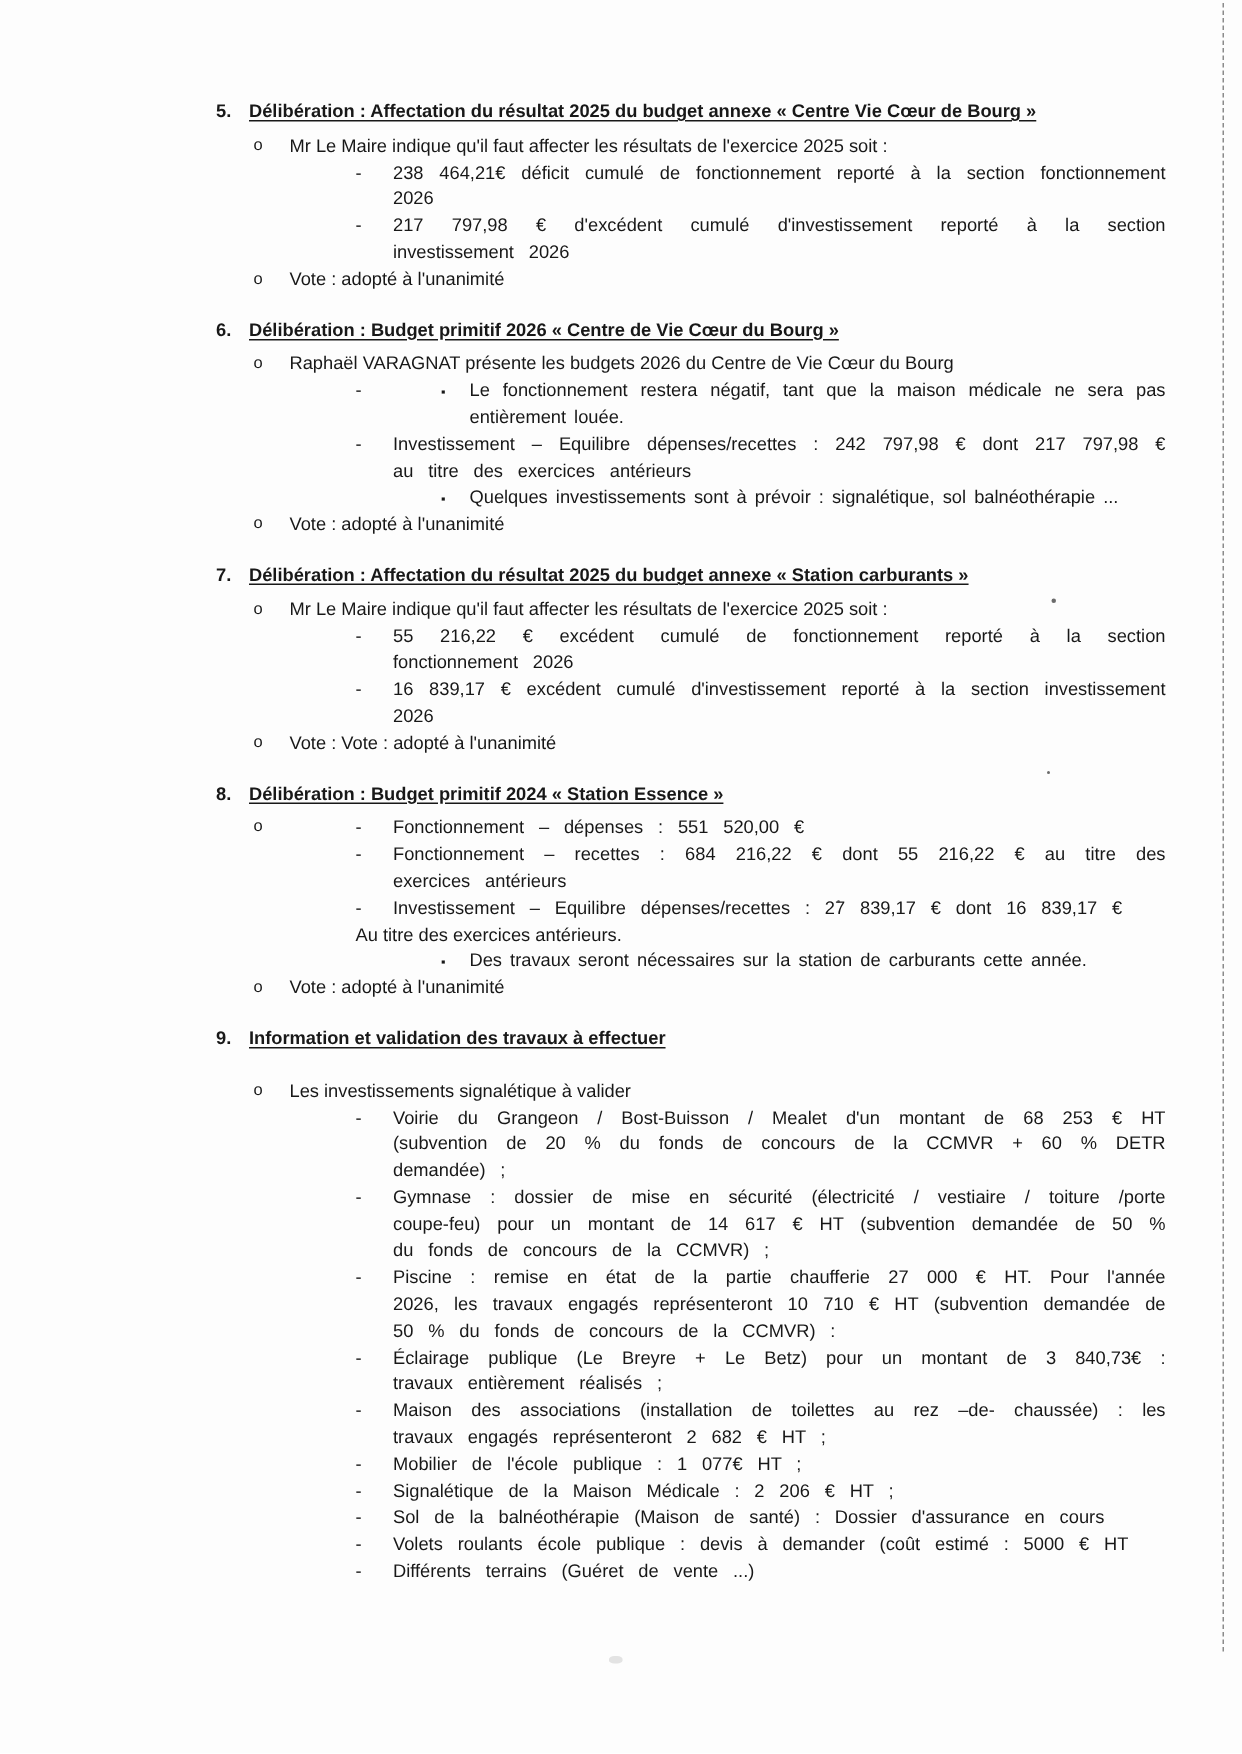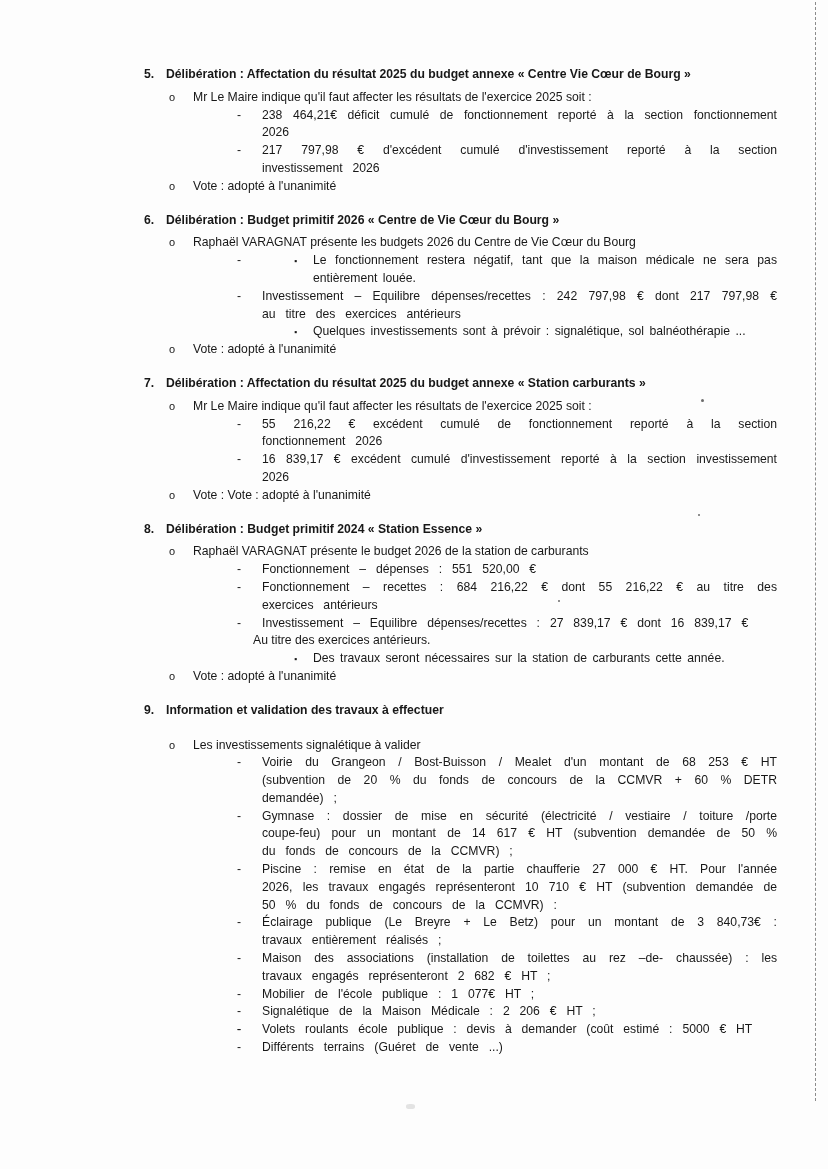--- a/index.html
+++ b/index.html
@@ -6,27 +6,27 @@
   .page {
     position:relative; width:828px; height:1169px;
     background:#fdfdfd; overflow:hidden;
     font-family:"Liberation Sans", "DejaVu Sans", sans-serif;
     font-size:12.2px; line-height:17.8px; color:#1d1d1d;
   }
   .content { position:absolute; left:0; top:66px; right:0; filter:blur(0.22px) contrast(1.05); }
   .item { margin:0 0 16px 0; }
   .item-head { position:relative; padding-left:166px; padding-right:30px; font-weight:700; margin-bottom:5px; white-space:nowrap; }
   .item-head .num { position:absolute; left:144px; top:0; }
-  .head-text { text-underline-offset:2px;margin-top:12px; }
+  .head-text { text-decoration:underline; text-underline-offset:2px;margin-top:12px; }
   .gap { margin-bottom:17px; }
   .line { position:relative; }
   .b2 { padding-left:193px; padding-right:51px; }
   .b3 { padding-left:262px; padding-right:51px; text-align:justify; word-spacing:6.5px; }
   .b4 { padding-left:313px; padding-right:51px; text-align:justify; word-spacing:2px; }
-  .cont { padding-left:237px; padding-right:51px;margin-left:16px; }
+  .cont { padding-left:237px; padding-right:51px; }
   .blt { position:absolute; top:0; }
   .b2 > .blt { left:169px; font-size:11px; }
   .b3 > .blt { left:237px; }
   .b4 > .blt { left:294px; font-size:8.5px; top:1px; }
   .scan-line { position:absolute; left:815px; top:2px; height:1099px; width:0; border-left:1.3px dashed rgba(45,45,45,.55); }
   .speck { position:absolute; width:3px; height:3px; border-radius:50%; background:#3a3a3a; opacity:.75; }
   .speck.s1 { left:558px; top:600px; width:2px; height:2px; }
   .speck.s2 { left:701px; top:399px; }
   .speck.s3 { left:698px; top:514px; width:2px; height:2px; }
   .speck.s4 { left:406px; top:1104px; width:9px; height:5px; background:#c9c9c9; opacity:.5; border-radius:40%; }
@@ -54,39 +54,39 @@
       </section>
       <section class="item">
         <div class="item-head"><span class="num">7.</span><span class="head-text">Délibération : Affectation du résultat 2025 du budget annexe « Station carburants »</span></div>
         <div class="line b2"><span class="blt">o</span><span>Mr Le Maire indique qu'il faut affecter les résultats de l'exercice 2025 soit :</span></div>
         <div class="line b3"><span class="blt">-</span><span>55 216,22 € excédent cumulé de fonctionnement reporté à la section fonctionnement 2026</span></div>
         <div class="line b3"><span class="blt">-</span><span>16 839,17 € excédent cumulé d'investissement reporté à la section investissement 2026</span></div>
         <div class="line b2"><span class="blt">o</span><span>Vote : Vote : adopté à l'unanimité</span></div>
       </section>
       <section class="item">
         <div class="item-head"><span class="num">8.</span><span class="head-text">Délibération : Budget primitif 2024 « Station Essence »</span></div>
-        <div class="line b2"><span class="blt">o</span><span>Raphaël VARAGNAT présente le budget 2026 de la station de carburants</span></div>
+        <div class="line b2"><span class="blt">o</span></div>
         <div class="line b3"><span class="blt">-</span><span>Fonctionnement – dépenses : 551 520,00 €</span></div>
         <div class="line b3"><span class="blt">-</span><span>Fonctionnement – recettes : 684 216,22 € dont 55 216,22 € au titre des exercices antérieurs</span></div>
         <div class="line b3"><span class="blt">-</span><span>Investissement – Equilibre dépenses/recettes : 27 839,17 € dont 16 839,17 €</span></div>
         <div class="line cont"><span>Au titre des exercices antérieurs.</span></div>
         <div class="line b4"><span class="blt">▪</span><span>Des travaux seront nécessaires sur la station de carburants cette année.</span></div>
         <div class="line b2"><span class="blt">o</span><span>Vote : adopté à l'unanimité</span></div>
       </section>
       <section class="item">
         <div class="item-head gap"><span class="num">9.</span><span class="head-text">Information et validation des travaux à effectuer</span></div>
         <div class="line b2"><span class="blt">o</span><span>Les investissements signalétique à valider</span></div>
         <div class="line b3"><span class="blt">-</span><span>Voirie du Grangeon / Bost-Buisson / Mealet d'un montant de 68 253 € HT (subvention de 20 % du fonds de concours de la CCMVR + 60 % DETR demandée) ;</span></div>
         <div class="line b3"><span class="blt">-</span><span>Gymnase : dossier de mise en sécurité (électricité / vestiaire / toiture /porte coupe-feu) pour un montant de 14 617 € HT (subvention demandée de 50 % du fonds de concours de la CCMVR) ;</span></div>
         <div class="line b3"><span class="blt">-</span><span>Piscine : remise en état de la partie chaufferie 27 000 € HT. Pour l'année 2026, les travaux engagés représenteront 10 710 € HT (subvention demandée de 50 % du fonds de concours de la CCMVR) :</span></div>
         <div class="line b3"><span class="blt">-</span><span>Éclairage publique (Le Breyre + Le Betz) pour un montant de 3 840,73€ : travaux entièrement réalisés ;</span></div>
         <div class="line b3"><span class="blt">-</span><span>Maison des associations (installation de toilettes au rez –de- chaussée) : les travaux engagés représenteront 2 682 € HT ;</span></div>
         <div class="line b3"><span class="blt">-</span><span>Mobilier de l'école publique : 1 077€ HT ;</span></div>
         <div class="line b3"><span class="blt">-</span><span>Signalétique de la Maison Médicale : 2 206 € HT ;</span></div>
-        <div class="line b3"><span class="blt">-</span></div>
+        <div class="line b3"><span class="blt">-</span><span>Sol de la balnéothérapie (Maison de santé) : Dossier d'assurance en cours</span></div>
         <div class="line b3"><span class="blt">-</span><span>Volets roulants école publique : devis à demander (coût estimé : 5000 € HT</span></div>
         <div class="line b3"><span class="blt">-</span><span>Différents terrains (Guéret de vente ...)</span></div>
       </section>
     </div>
   <div class="scan-line"></div>
   <span class="speck s1"></span>
   <span class="speck s2"></span>
   <span class="speck s3"></span>
   <span class="speck s4"></span>
 </div>

